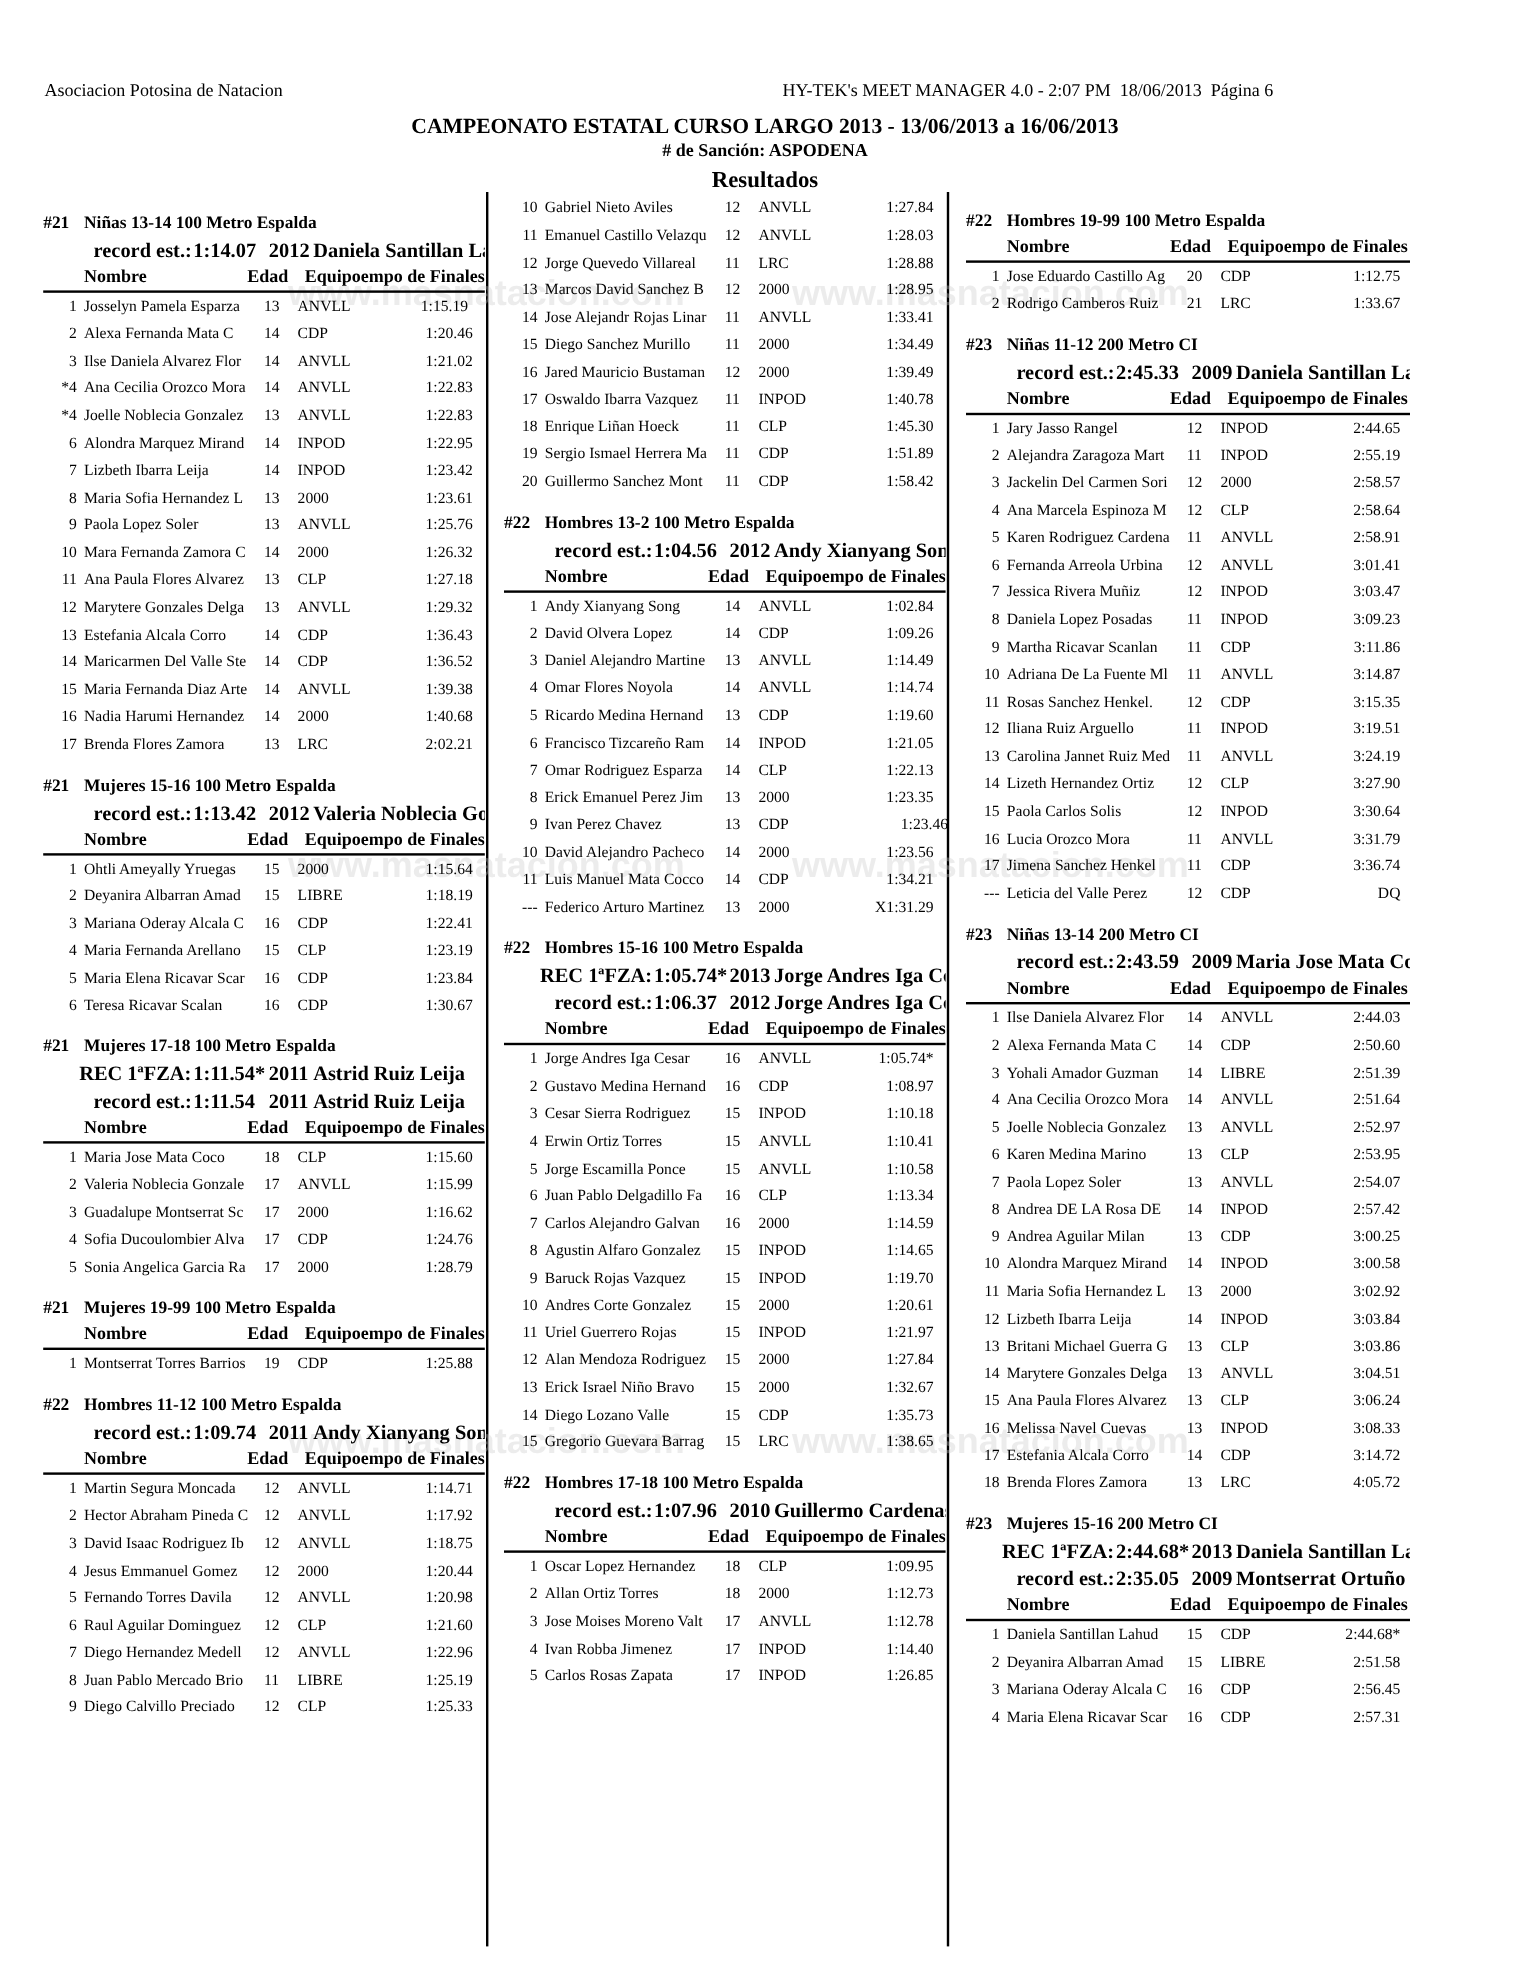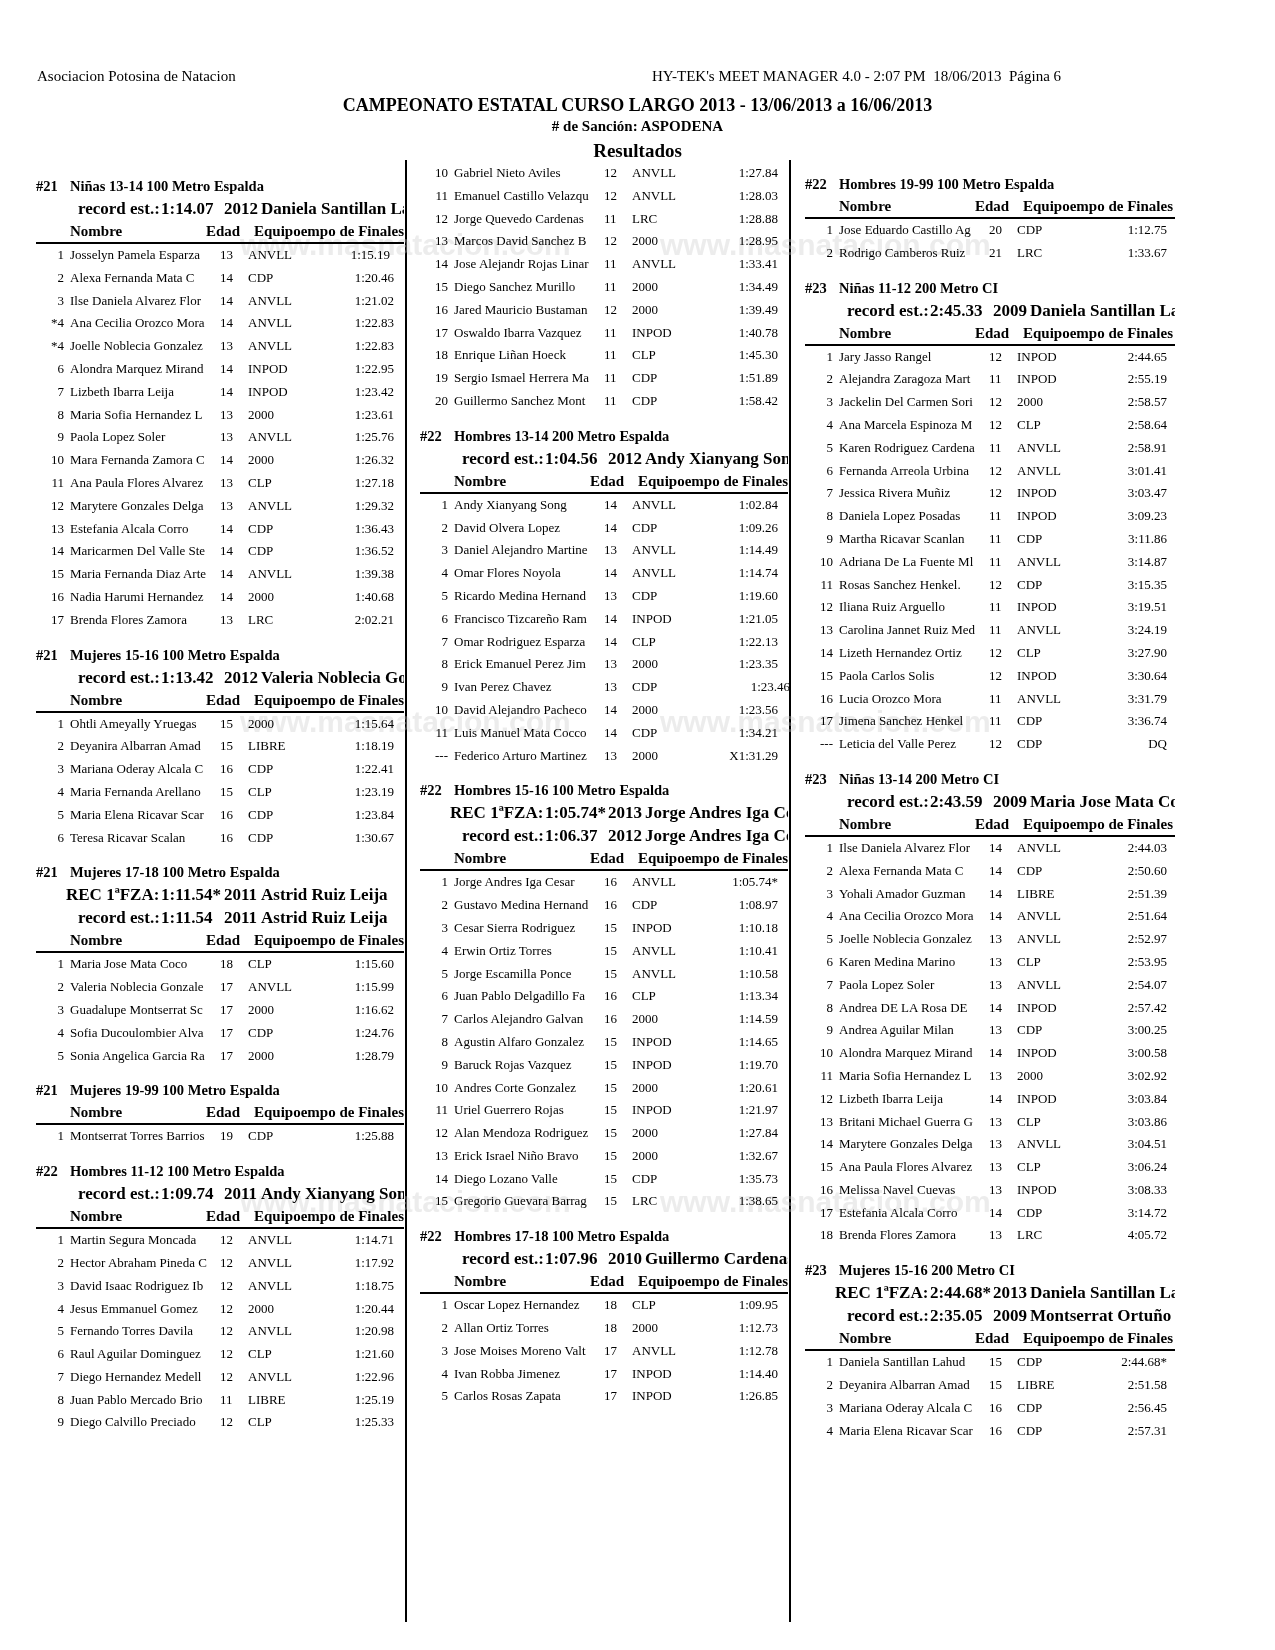--- a/index.html
+++ b/index.html
@@ -405,21 +405,21 @@
         </div>
         <div class="row">
           <span class="pl">11</span>
           <span class="nm">Emanuel Castillo Velazqu</span>
           <span class="ag">12</span>
           <span class="tm">ANVLL</span>
           <span class="ti" style="left: 288px;">1:28.03</span>
         </div>
         <div class="row">
           <span class="pl">12</span>
-          <span class="nm">Jorge Quevedo Cardenas</span>
+          <span class="nm">Jorge Quevedo Villareal</span>
           <span class="ag">11</span>
           <span class="tm">LRC</span>
           <span class="ti" style="left: 288px;">1:28.88</span>
         </div>
         <div class="row">
           <span class="pl">13</span>
           <span class="nm">Marcos David Sanchez B</span>
           <span class="ag">12</span>
           <span class="tm">2000</span>
           <span class="ti" style="left: 288px;">1:28.95</span>
@@ -469,21 +469,21 @@
         <div class="row">
           <span class="pl">20</span>
           <span class="nm">Guillermo Sanchez Mont</span>
           <span class="ag">11</span>
           <span class="tm">CDP</span>
           <span class="ti" style="left: 288px;">1:58.42</span>
         </div>
         <div class="gap"></div>
       </div>
       <div class="event">
-        <div class="ev-title"><span class="num">#22</span><span>Hombres 13-14 200 Metro Espalda</span></div>
+        <div class="ev-title"><span class="num">#22</span><span>Hombres 13-2 100 Metro Espalda</span></div>
         <div class="rec">
           <span style="left: 42px;">record est.:</span>
           <span style="left: 125px;">1:04.56</span>
           <span style="left: 188px;">2012</span>
           <span style="left: 225px;">Andy Xianyang Song</span>
         </div>
         <div class="colhead">
           <span style="left: 34px;">Nombre</span>
           <span style="left: 170px;">Edad</span>
           <span style="left: 218px;">Equipoempo de Finales</span>

